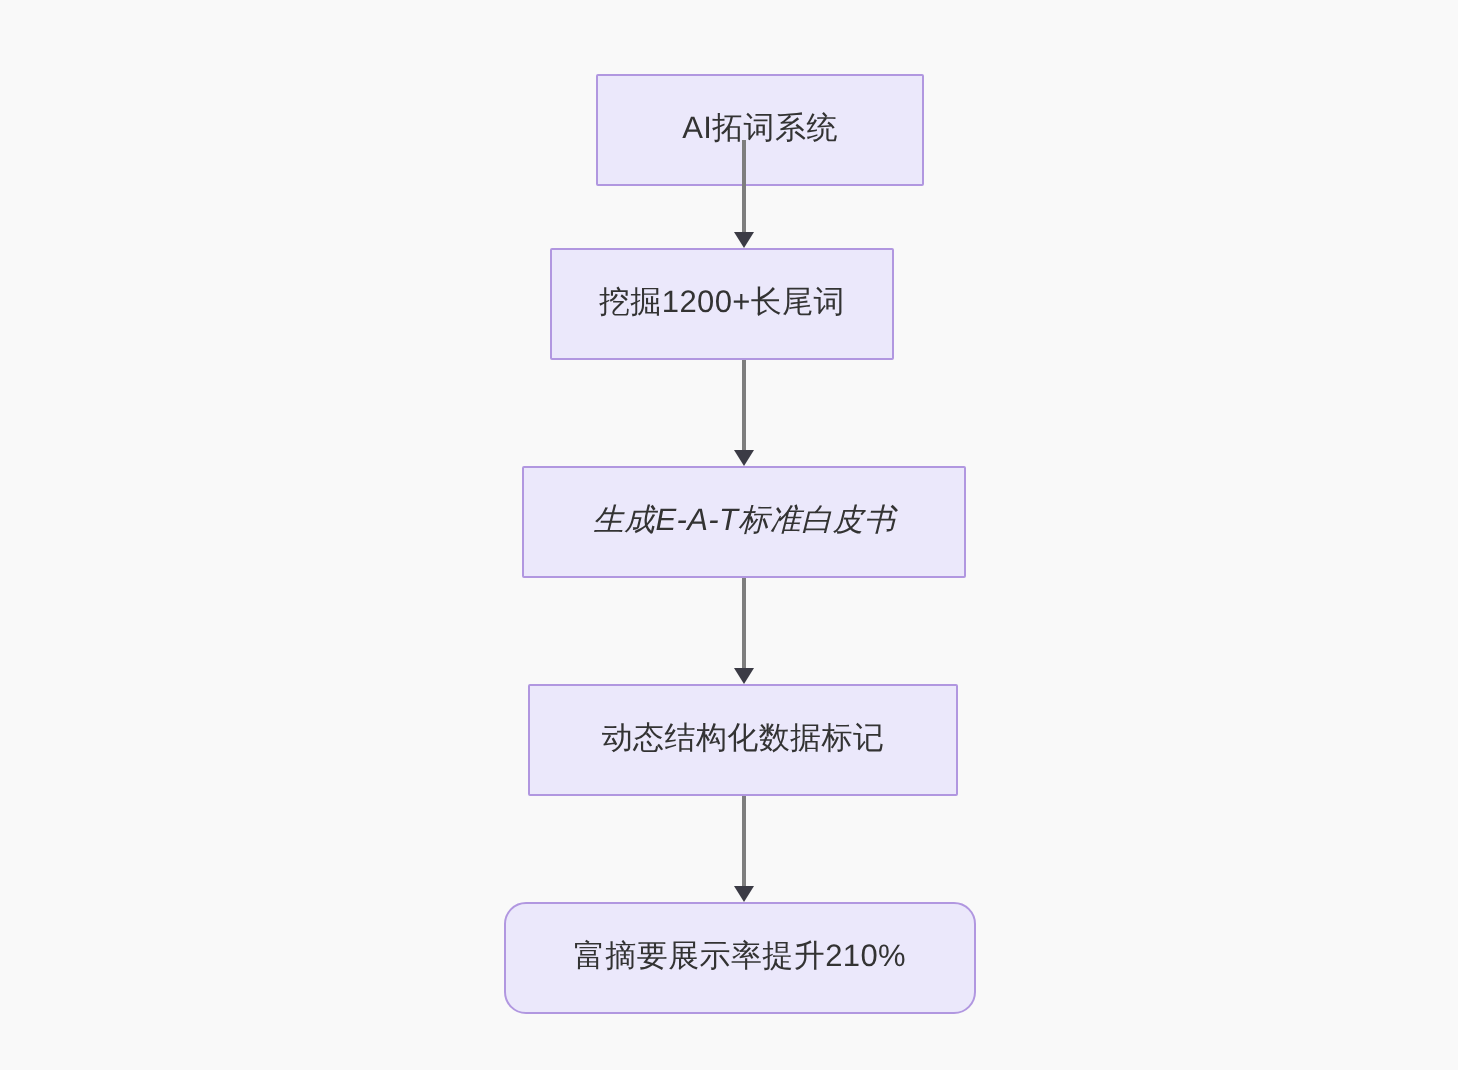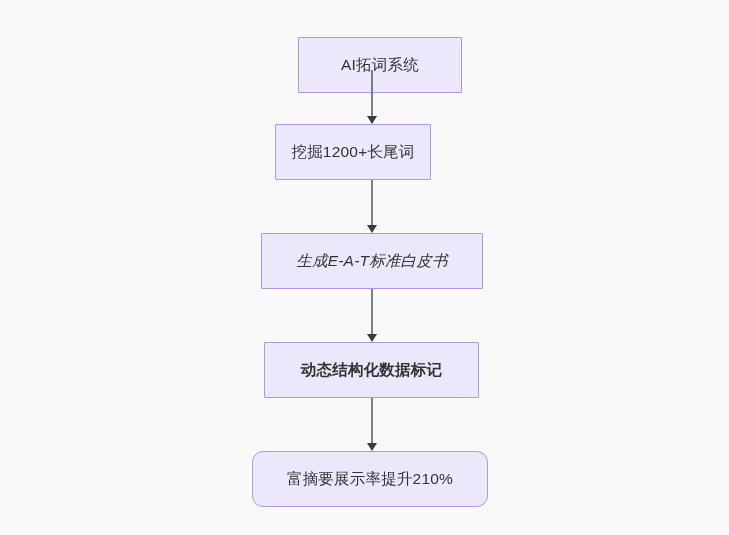--- a/index.html
+++ b/index.html
@@ -60,29 +60,29 @@
 </style>
 </head>
 <body>
 
 <div id="flow-canvas">
 
   <div class="node" style="left:298px; top:14px; width:164px; height:56px;margin-top:23px;">
     <span class="node-label">AI拓词系统</span>
   </div>
 
-  <div class="node" style="left:275px; top:124px; width:156px; height:56px;">
+  <div class="node" style="left:275px; top:124px; width:172px; height:56px;">
     <span class="node-label">挖掘1200+长尾词</span>
   </div>
 
   <div class="node" style="left:261px; top:233px; width:222px; height:56px;font-style:italic;">
     <span class="node-label">生成E-A-T标准白皮书</span>
   </div>
 
-  <div class="node" style="left:264px; top:342px; width:215px; height:56px;font-weight:bold;">
+  <div class="node" style="left:264px; top:342px; width:215px; height:56px;">
     <span class="node-label">动态结构化数据标记</span>
   </div>
 
   <div class="node" style="left:252px; top:451px; width:236px; height:56px;border-radius:11px;">
     <span class="node-label">富摘要展示率提升210%</span>
   </div>
 
   <div class="edge" style="left:372px; top:70px;">
     <div class="edge-line" style="height:46px;"></div>
     <div class="edge-head" style="top:46px;"></div>

